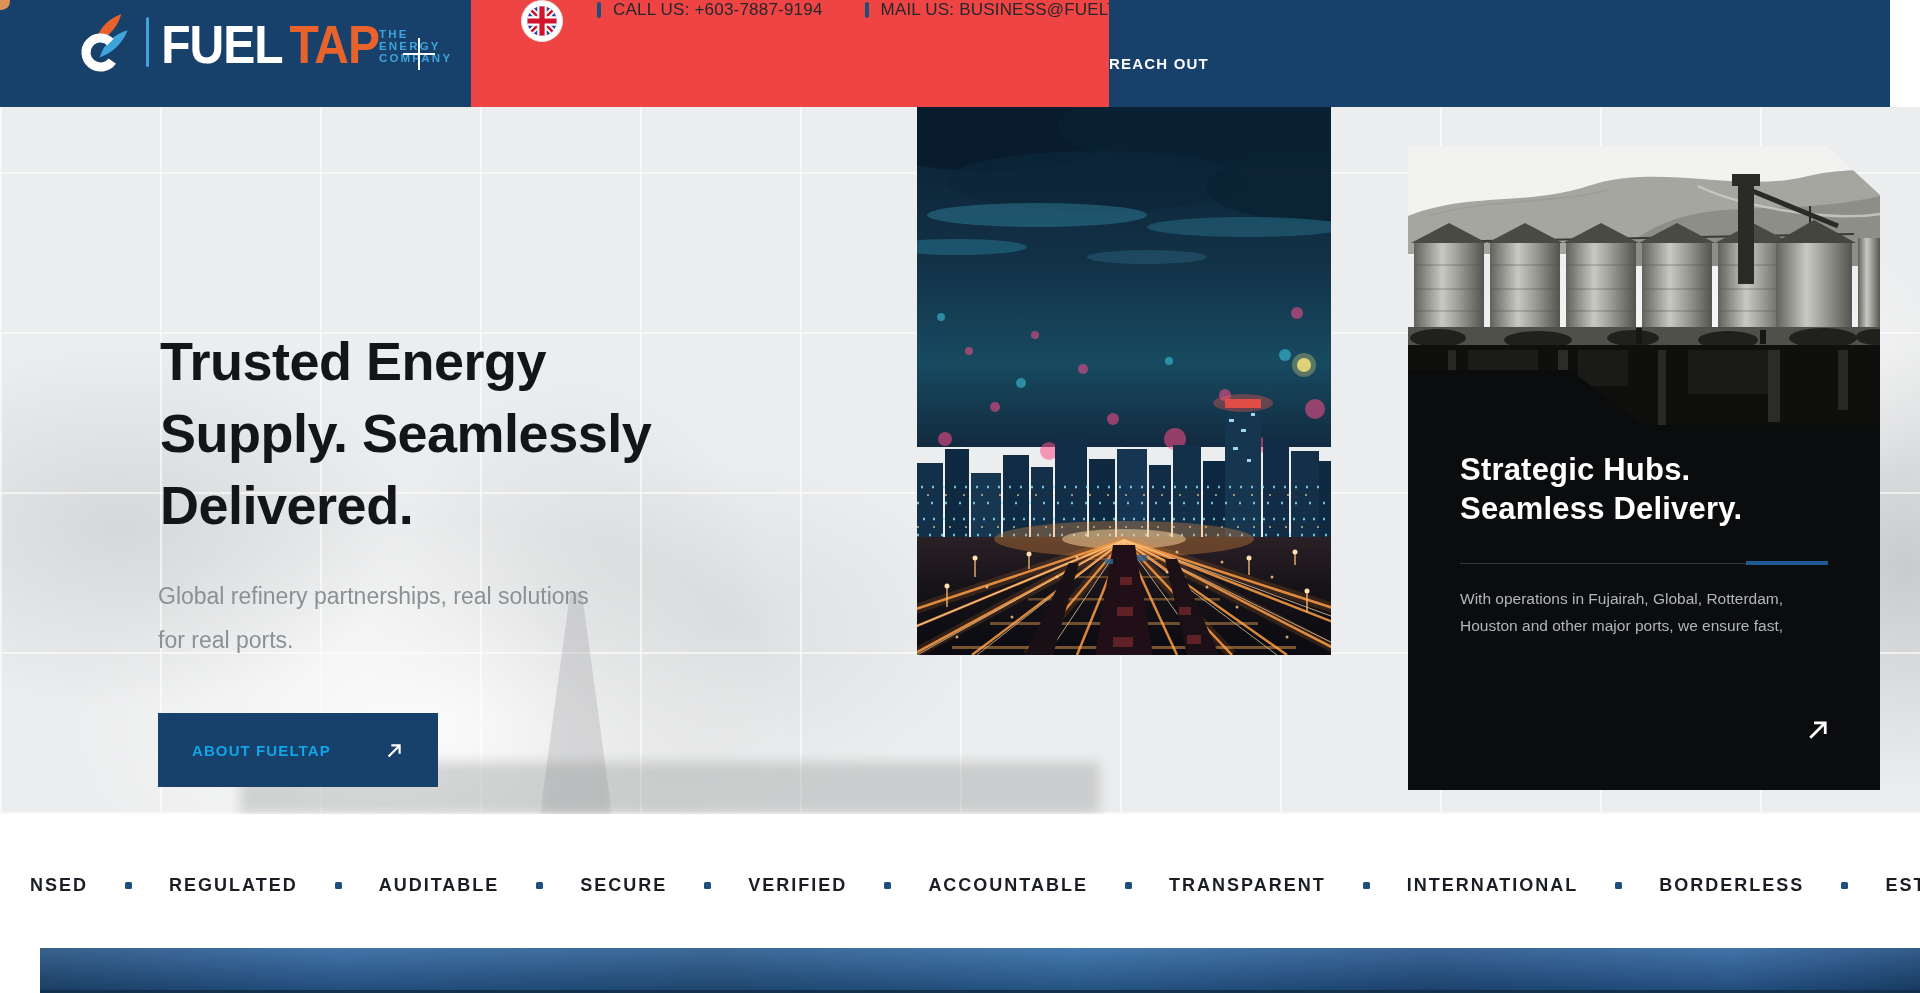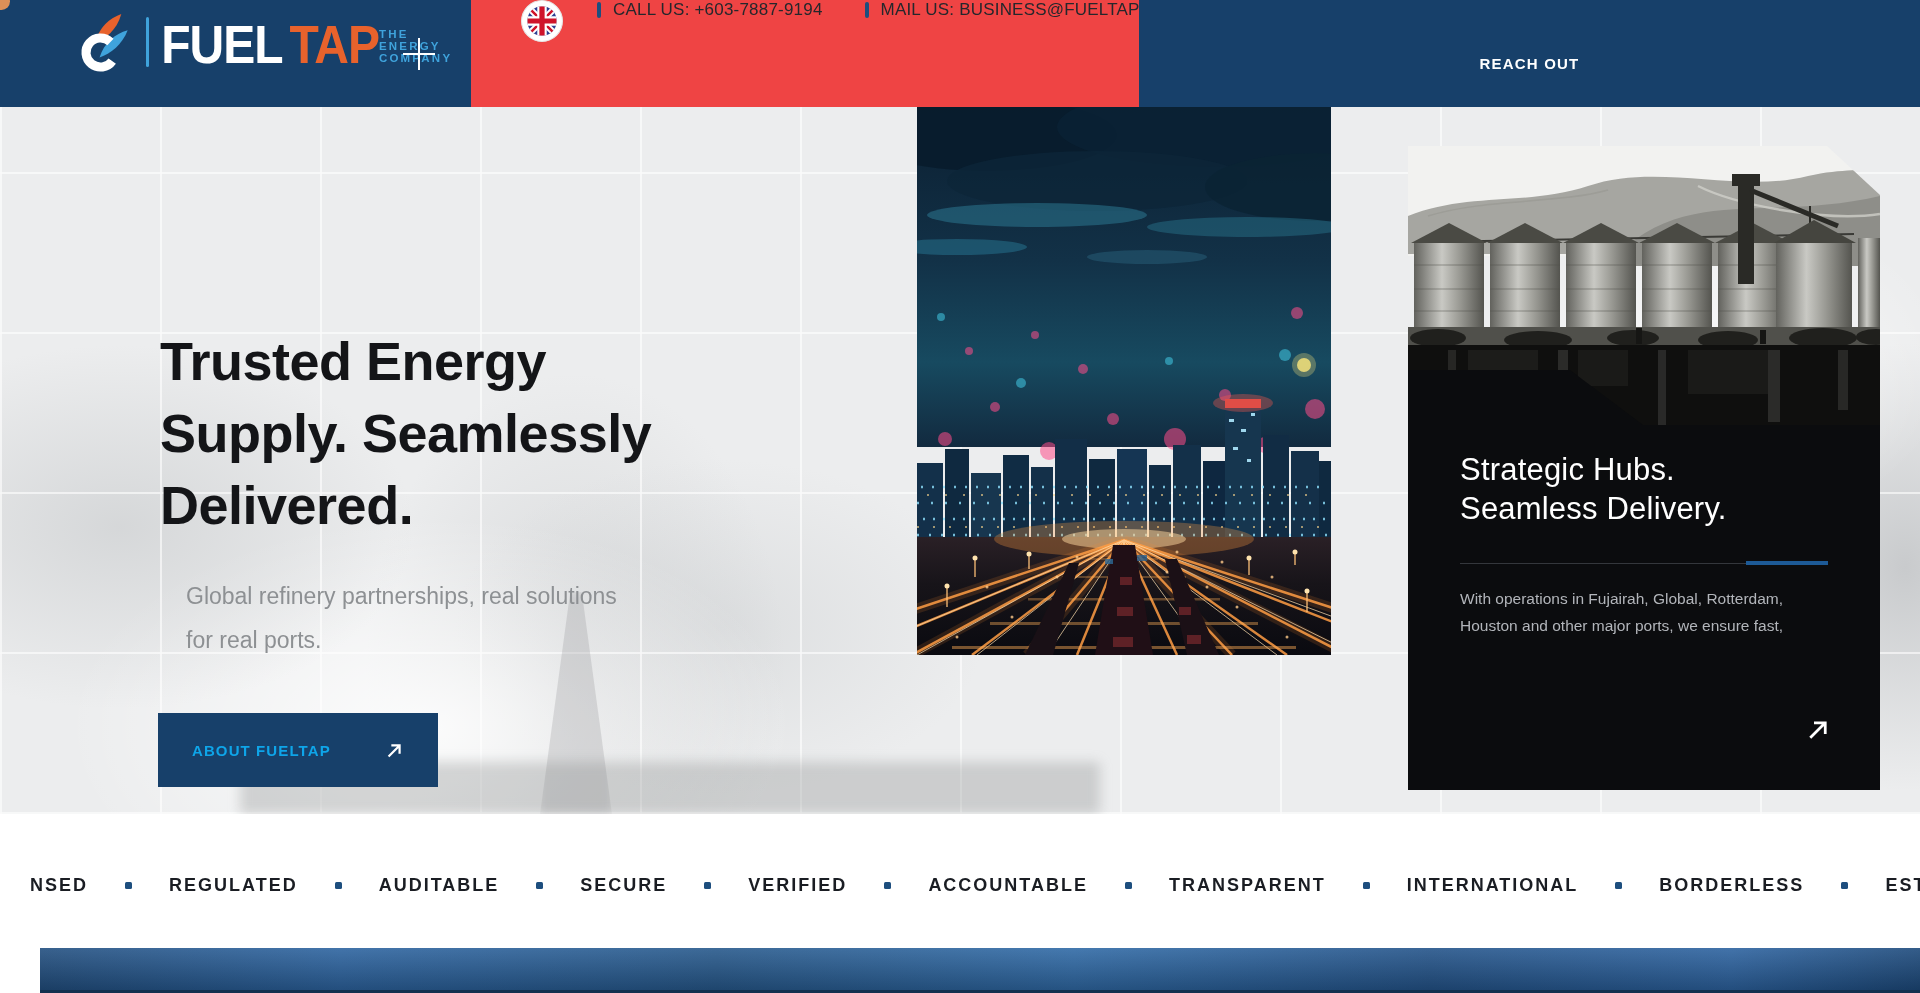--- a/index.html
+++ b/index.html
@@ -20,21 +20,21 @@
   .plus-btn { position:absolute; left:400px; top:35px; width:38px; height:38px; background:transparent; border:none; cursor:pointer; }
   .plus-btn .ph { position:absolute; left:3px; top:18px; width:32px; height:2px; background:#fff; }
   .plus-btn .pv { position:absolute; left:18px; top:3px; width:2px; height:32px; background:#fff; }
 
   .hdr-mid { position:absolute; left:471px; top:0; width:668px; height:107px; background:#ef4444; display:flex; align-items:flex-start; padding-left:50px; }
   .flag { width:42px; height:42px; margin-right:34px; }
   .contact-item { display:flex; align-items:center; margin-right:42px; white-space:nowrap; }
   .tick { width:4px; height:16px; border-radius:2px; background:#1d4e7e; margin-right:12px; }
   .contact-text { font-size:17px; font-weight:500; letter-spacing:.2px; color:#25272c; cursor:pointer; }
 
-  .hdr-right { position:absolute; left:1139px; top:0; width:781px; height:127px; background:#17406a; display:flex; align-items:center; justify-content:center; }
+  .hdr-right { position:absolute; left:1109px; top:0; width:781px; height:127px; background:#17406a; display:flex; align-items:center; justify-content:flex-start; }
   .reach-out { color:#fff; font-size:15px; font-weight:600; letter-spacing:1.2px; text-decoration:none; cursor:pointer; }
 
   .corner-dot { position:absolute; left:-7px; top:-7px; width:17px; height:17px; border-radius:50%; background:#dd9058; z-index:30; }
 
   
   .hero { position:absolute; left:0; top:107px; width:1920px; height:707px; background:#ecedee; overflow:hidden; }
   .hero-grid { position:absolute; inset:0;
     background-image:
       repeating-linear-gradient(90deg, rgba(255,255,255,.8) 0 2px, rgba(0,0,0,0) 2px 160px),
       repeating-linear-gradient(0deg, rgba(255,255,255,.8) 0 2px, rgba(0,0,0,0) 2px 160px);
@@ -46,35 +46,35 @@
       radial-gradient(380px 240px at 720px 520px, rgba(198,201,203,.4), rgba(0,0,0,0) 70%),
       radial-gradient(300px 420px at 575px 560px, rgba(168,171,173,.3), rgba(0,0,0,0) 70%),
       radial-gradient(360px 240px at 1700px 260px, rgba(255,255,255,.7), rgba(0,0,0,0) 70%),
       radial-gradient(240px 320px at 1905px 460px, rgba(165,168,171,.5), rgba(0,0,0,0) 70%); }
   .sil-train { position:absolute; left:240px; top:655px; width:860px; height:52px; background:rgba(128,131,134,.3); filter:blur(6px); border-radius:4px; }
   .sil-tower { position:absolute; left:540px; top:485px; width:72px; height:222px; background:rgba(138,141,144,.25); filter:blur(5px); clip-path:polygon(42% 0, 58% 0, 100% 100%, 0 100%); }
 
   .hero-title { position:absolute; left:160px; top:218px; font-size:54px; line-height:72px; font-weight:700; letter-spacing:-.5px; color:#141518; }
   .hero-title span { display:block; }
   .hero-sub { position:absolute; left:158px; top:467px; font-size:23px; line-height:44px; font-weight:400; color:#8d9093; }
-  .hero-sub span { display:block;margin-left:28px; }
+  .hero-sub span { display:block; }
   .about-btn { position:absolute; left:158px; top:606px; width:280px; height:74px; background:#17406a; border:none; display:flex; align-items:center; justify-content:space-between; padding:0 32px 0 34px; cursor:pointer; }
   .about-btn .lbl { color:#0ea5e9; font-size:15px; font-weight:700; letter-spacing:1.1px; }
 
   
   .hero-img { position:absolute; left:917px; top:0; width:414px; height:548px; overflow:hidden; }
   .hero-img svg { display:block; width:414px; height:548px; }
 
   
   .card { position:absolute; left:1408px; top:39px; width:472px; height:644px; cursor:pointer; }
   .card-photo { position:absolute; left:0; top:0; width:472px; height:300px;
     clip-path:polygon(0 0, 419px 0, 472px 49px, 472px 100%, 0 100%); }
   .card-panel { position:absolute; left:0; top:224px; width:472px; height:420px; background:#0b0c0e;
     clip-path:polygon(0 0, 162px 0, 235px 55px, 100% 55px, 100% 100%, 0 100%); }
-  .card-title { position:absolute; left:52px; top:80px; font-size:31px; line-height:39px; font-weight:400; letter-spacing:.2px; color:#ffffff; }
+  .card-title { position:absolute; left:52px; top:80px; font-size:31px; line-height:39px; font-weight:700; letter-spacing:.2px; color:#ffffff; }
   .card-title span { display:block; }
   .card-divider { position:absolute; left:52px; top:193px; width:368px; height:1px; background:#34373c; }
   .card-divider .accent { position:absolute; right:0; top:-2px; width:82px; height:4px; background:#1d5a96; }
   .card-body { position:absolute; left:52px; top:215px; font-size:15.5px; line-height:27px; font-weight:400; color:#b2b5ba; }
   .card-body span { display:block; }
   .card-arrow { position:absolute; right:46px; bottom:46px; width:30px; height:30px; cursor:pointer; }
 
   
   .marquee { position:absolute; left:0; top:814px; width:1920px; height:134px; background:#ffffff; overflow:hidden;margin-left:27px; }
   .marquee-row { position:absolute; left:3px; top:61px; display:flex; align-items:center; gap:37px; white-space:nowrap; }

